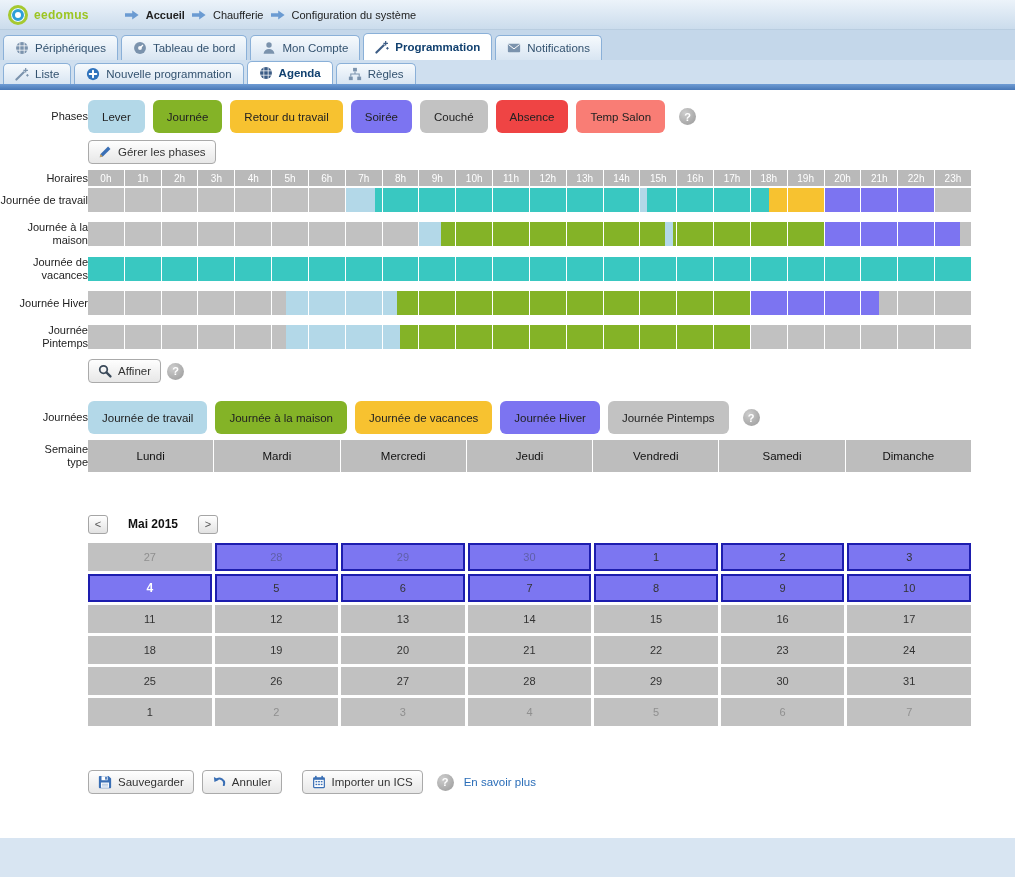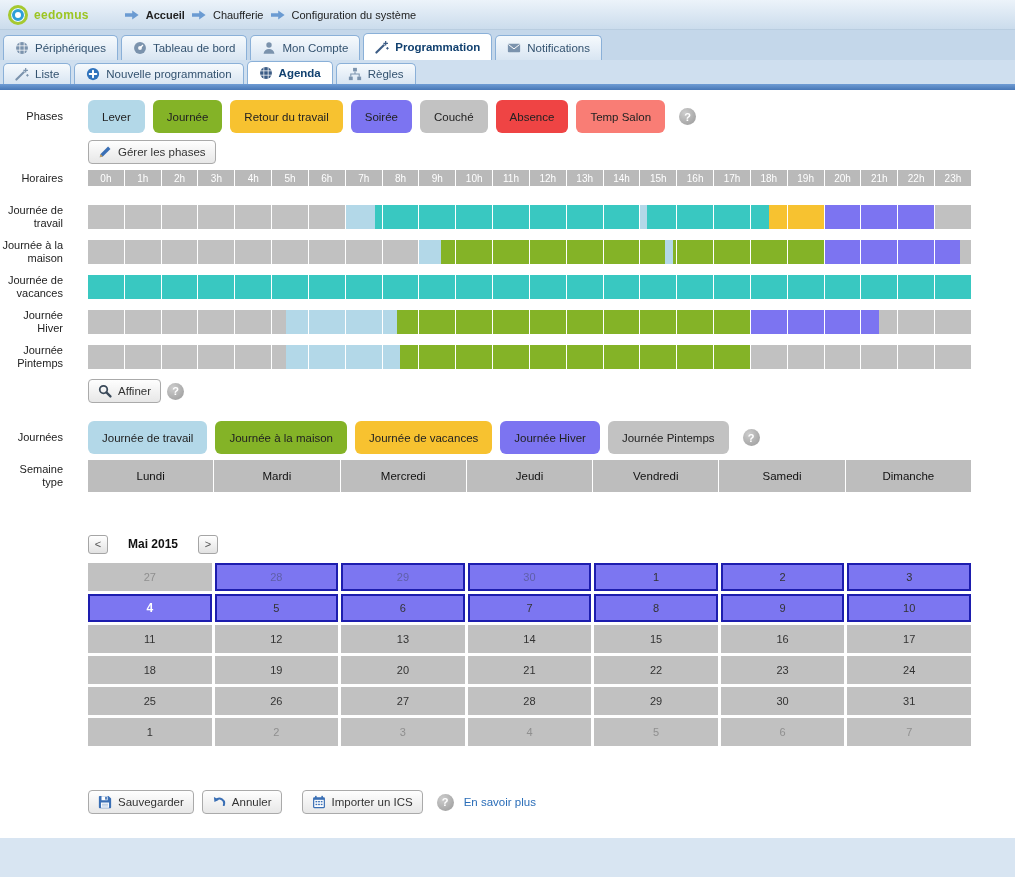--- a/index.html
+++ b/index.html
@@ -31,21 +31,21 @@
   .tab.active { background:#fff; font-weight:bold; color:#11406f; height:27px; }
   .tabbar.sub .tab.active { height:23px; }
   .ico svg { width:14px; height:14px; display:block; }
   .tab-ico { color:#7b93ad; }
   .tab.active .tab-ico { color:#3c5c85; }
   .blueband { height:6px; background:linear-gradient(#6f9cd4,#4877b6); }
 
   
   .content { padding-top:10px; background:#fff; }
   .flexrow { display:flex; align-items:center; }
-  .gutter { width:88px; flex:none; padding-right:25px; text-align:right;
+  .gutter { width:88px; flex:none; padding-right:0; text-align:right;
             font-size:11px; color:#222; line-height:13px; }
   .track { width:883px; flex:none; }
   .wraplab { display:inline-block; max-width:62px; }
 
   
   .chips { display:flex; align-items:center; }
   .chip { height:33px; display:inline-flex; align-items:center; padding:0 14px;
           border-radius:6px; font-size:11.5px; color:#222; margin-right:8px; cursor:pointer; white-space:nowrap; }
   .help { display:inline-flex; align-items:center; justify-content:center; flex:none;
           width:17px; height:17px; border-radius:50%; cursor:pointer;
@@ -54,21 +54,21 @@
 
   
   .btn { display:inline-flex; align-items:center; gap:6px; height:24px; padding:0 9px;
          border:1px solid #aaa; border-radius:4px; background:linear-gradient(#fefefe,#e7e7e7);
          font-size:11.5px; color:#333; font-family:inherit; cursor:pointer; white-space:nowrap; }
 
   .phases-row { margin-bottom:7px; }
   .manage-row { margin-bottom:6px; }
 
   
-  .hours-row { margin-bottom:18px; }
+  .hours-row { margin-bottom:2px; }
   .hourhead { display:flex; gap:1px; }
   .hcell { flex:1; height:16px; background:#b9b9b9; color:#fff; font-size:10px;
            display:flex; align-items:center; justify-content:center; }
   .trow { margin-bottom:9px; }
   .cells { display:flex; gap:1px; }
   .tcell { flex:1; height:24px; cursor:pointer; }
 
   .affiner-row { margin-top:9px; margin-bottom:18px; }
   .journees-row { margin-bottom:6px; }
   .manage2-row { margin-bottom:2px; }

